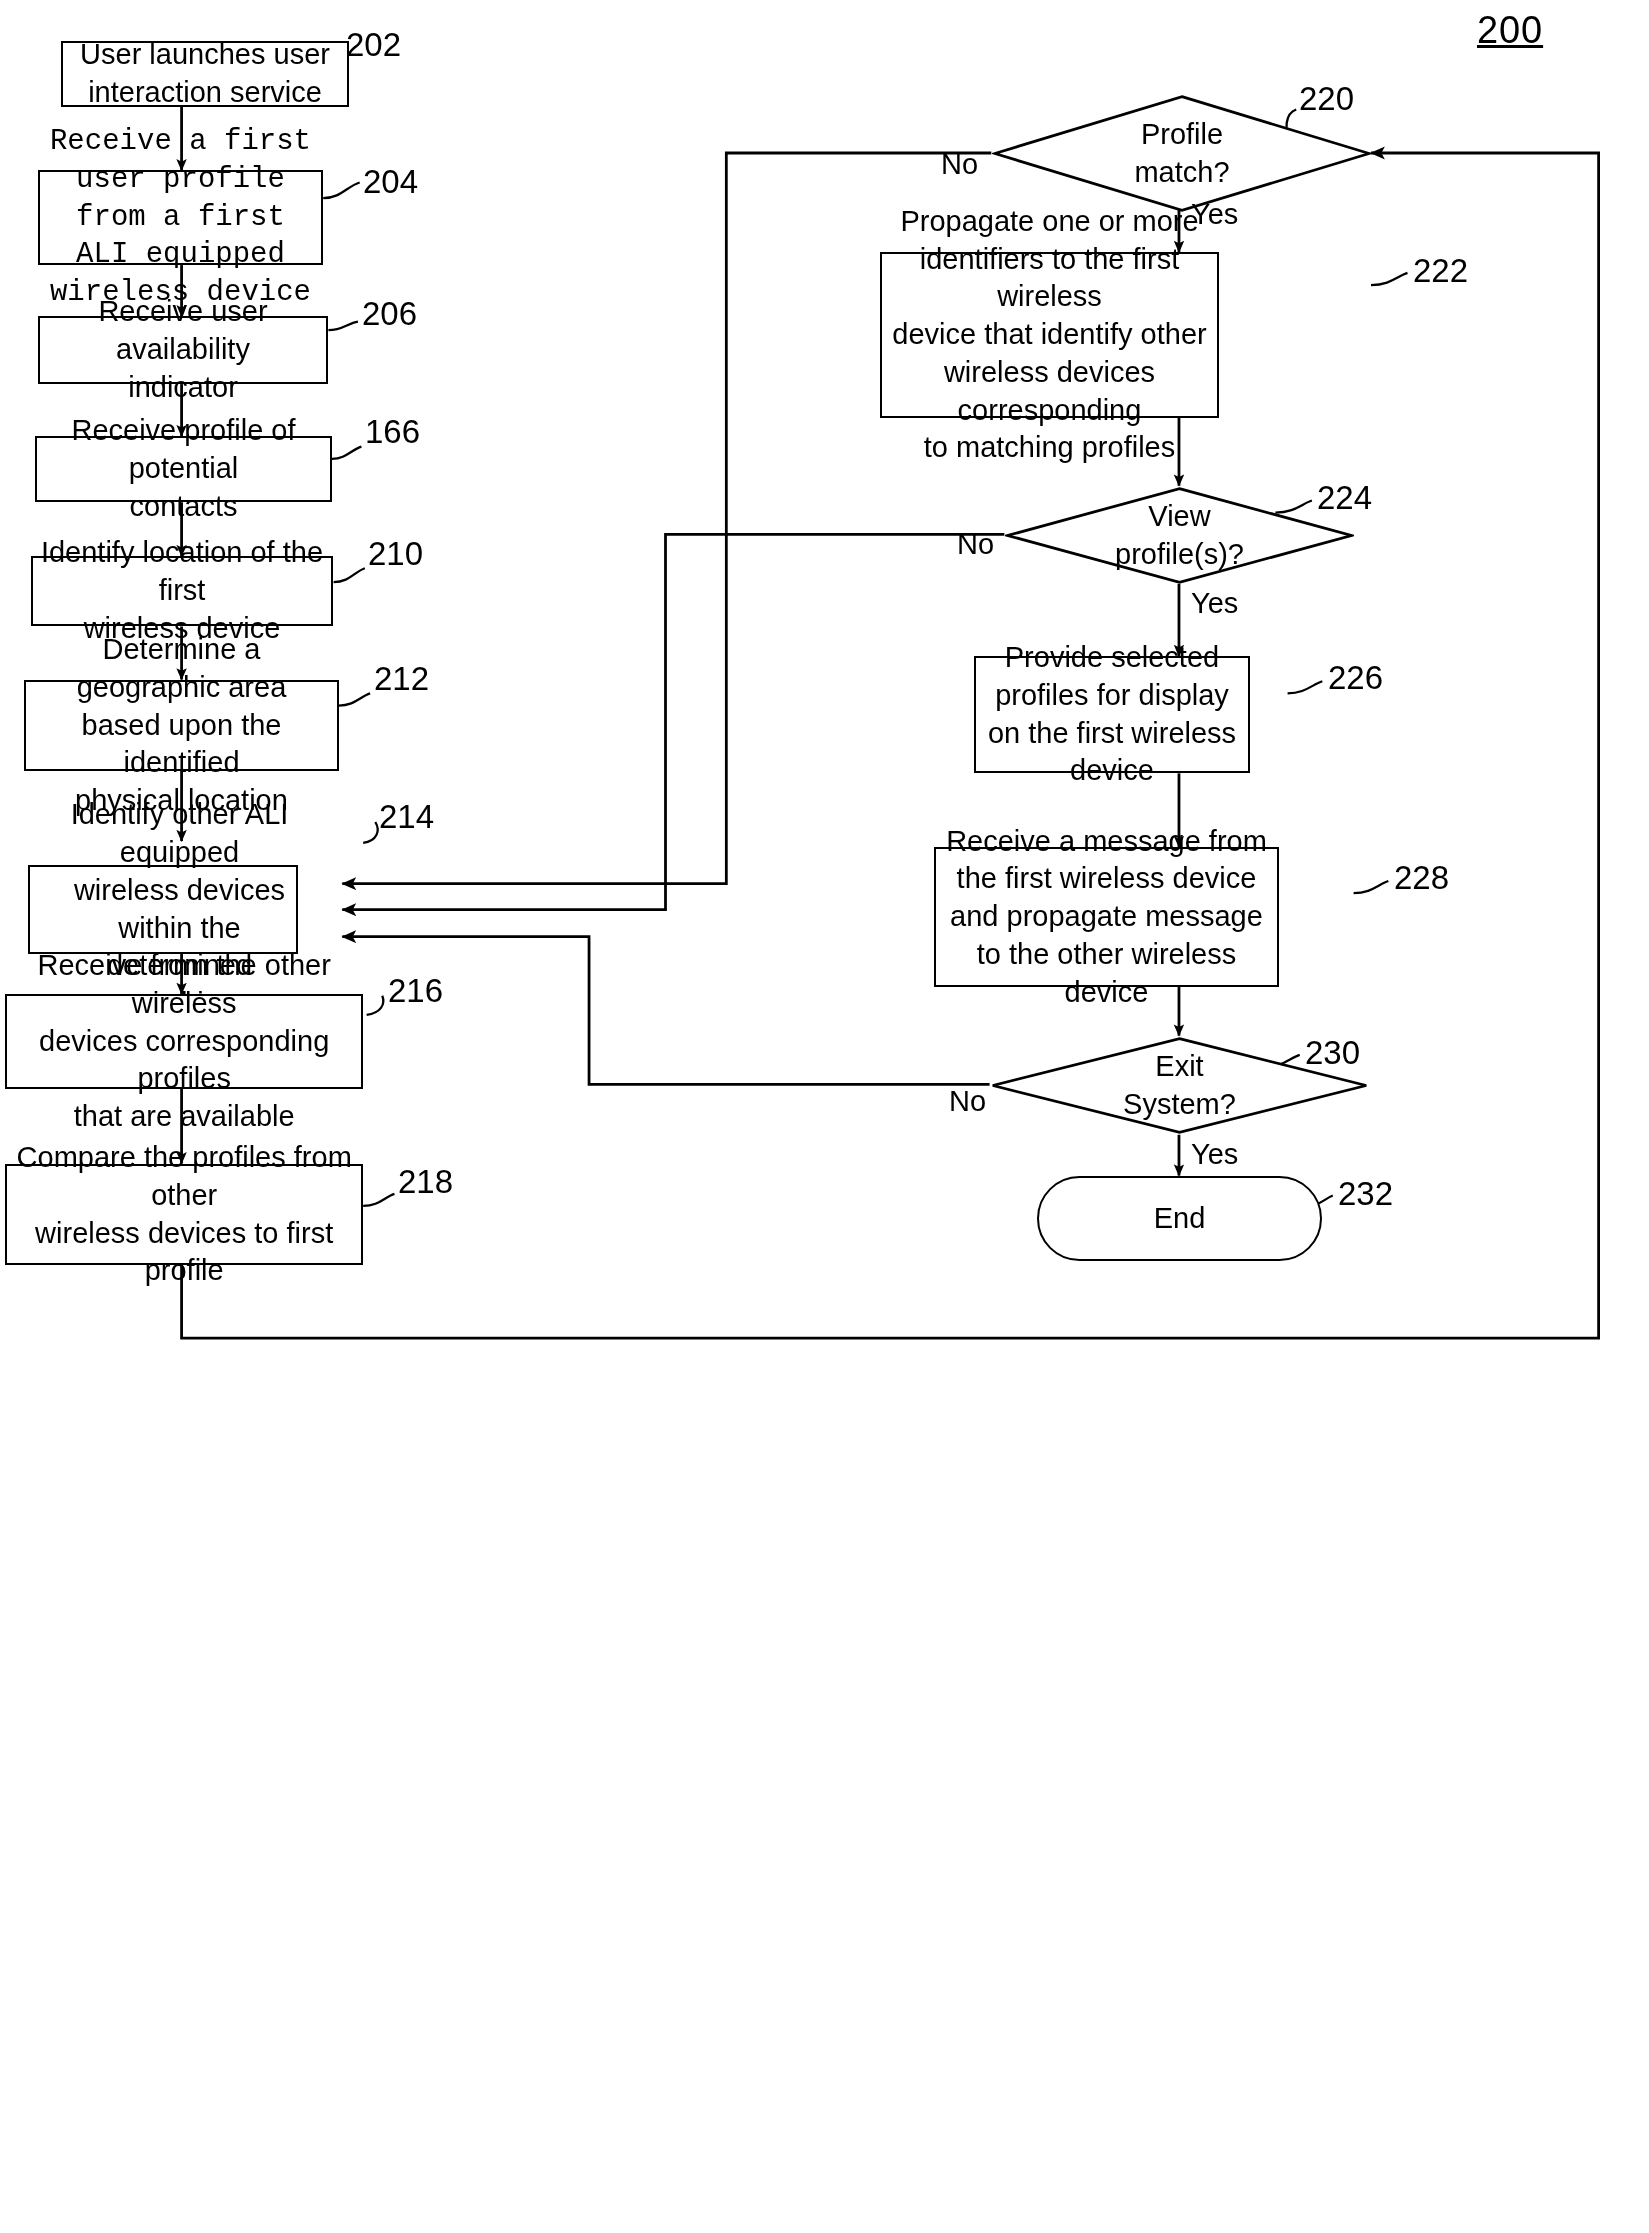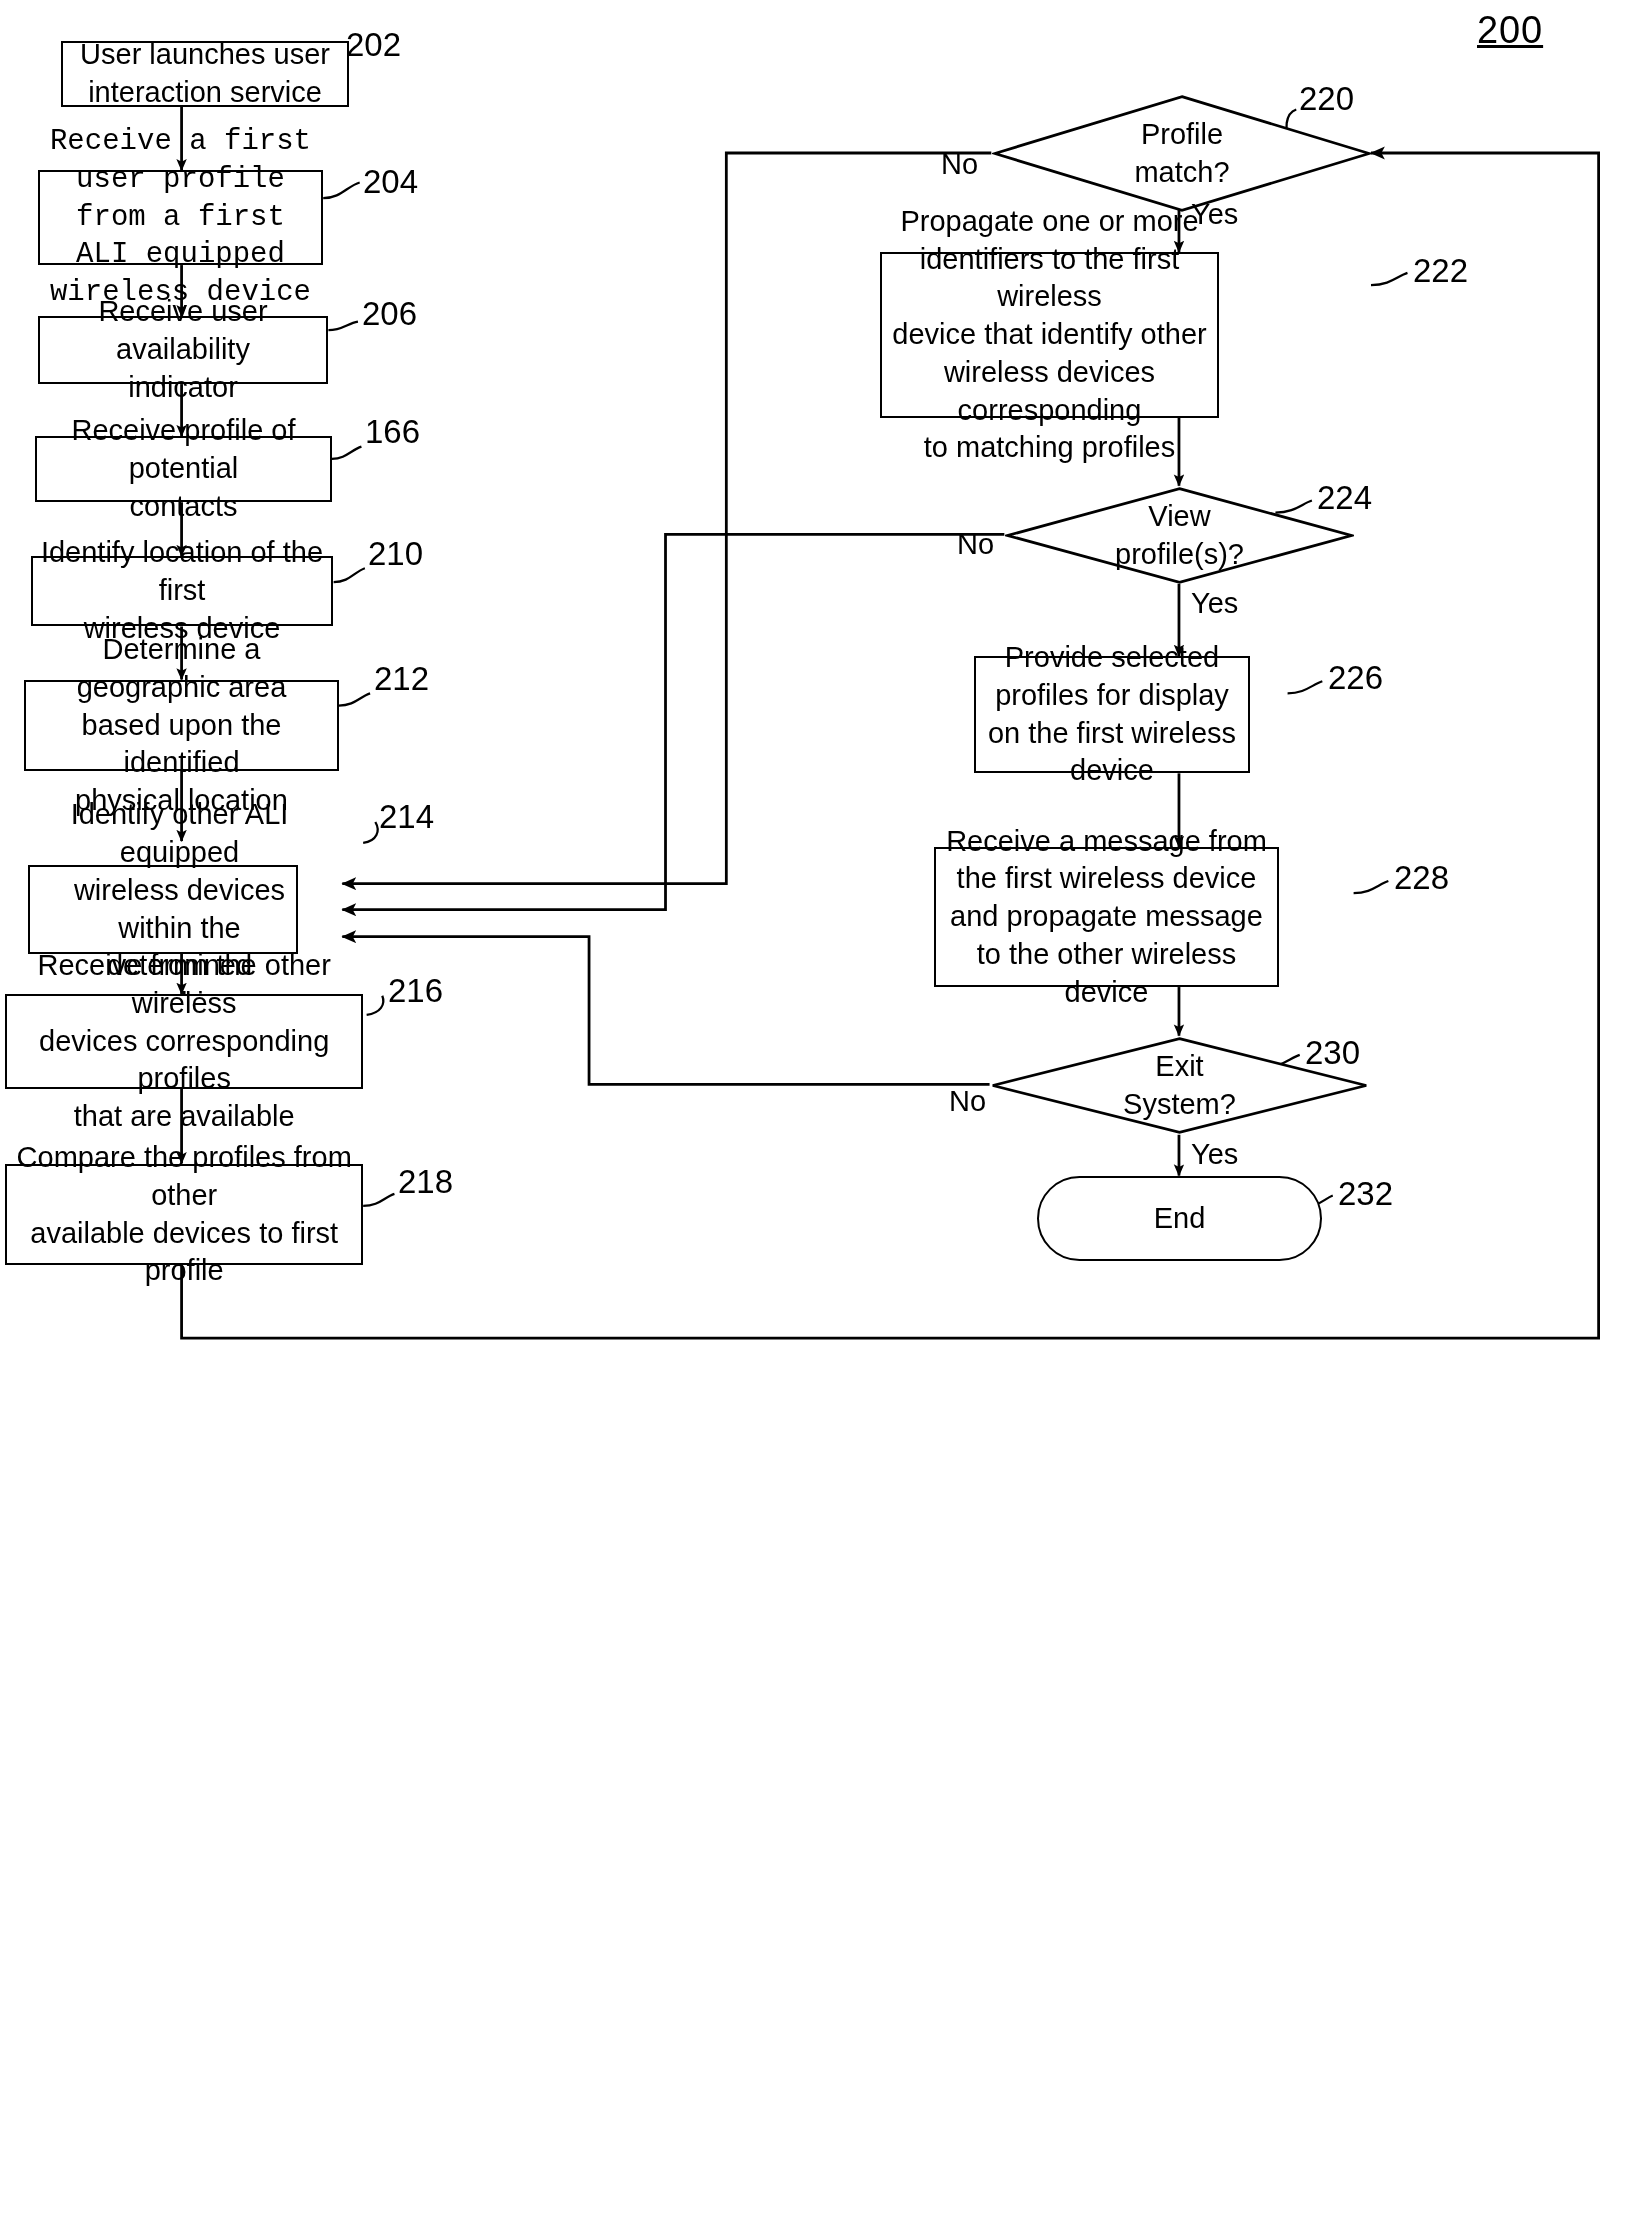--- a/index.html
+++ b/index.html
@@ -200,21 +200,21 @@
 
   <div class="node proc" style="left:5.2px; top:994px; width:358px; height:95px;">
     <span style="white-space:pre-line;">Receive from the other wireless
 devices corresponding profiles
 that are available</span>
   </div>
   <div class="ref" style="left:388px; top:972px;">216</div>
 
   <div class="node proc" style="left:5.2px; top:1164px; width:358px; height:101px;">
     <span style="white-space:pre-line;">Compare the profiles from other
-available devices to first profile</span>
+wireless devices to first profile</span>
   </div>
   <div class="ref" style="left:398px; top:1163px;">218</div>
 
   <div class="diamond-wrap" style="left:992px; top:94px; width:380px; height:119px;">
     <svg width="380" height="119" viewBox="0 0 437 137">
       <polygon points="218.5,3 434,68.5 218.5,134 3,68.5" fill="#fff" stroke="#000" stroke-width="3.2"></polygon>
     </svg>
     <div class="diamond-label" style="white-space:pre-line;">Profile
 match?</div>
   </div>

